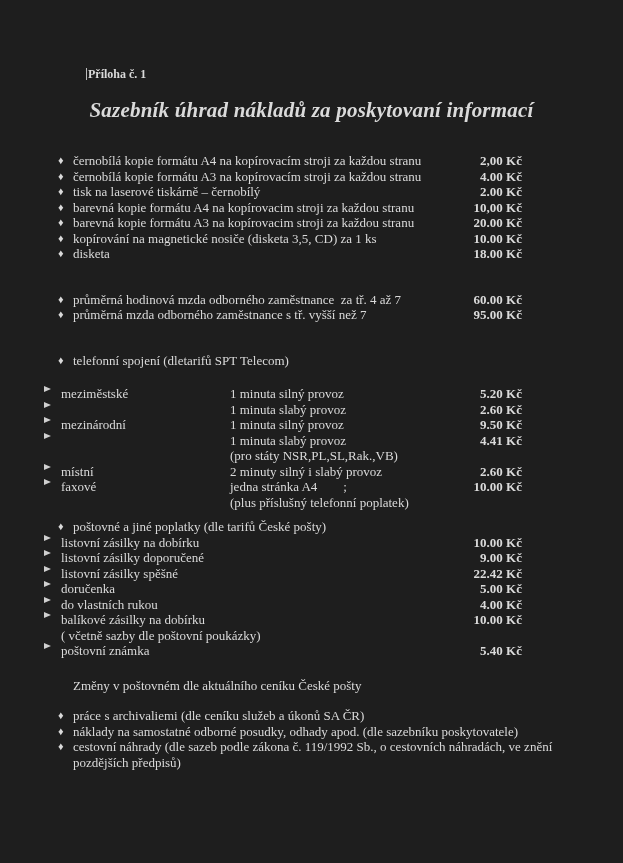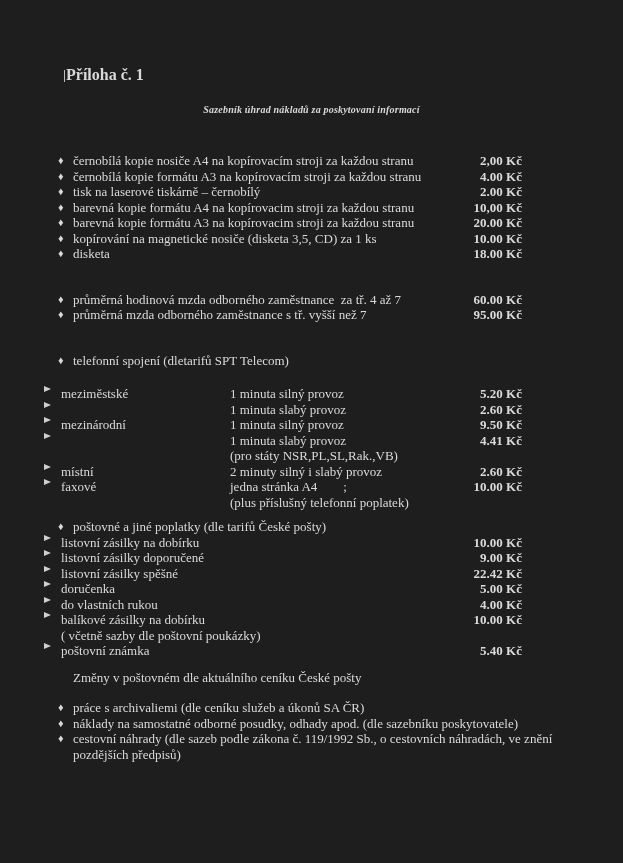--- a/index.html
+++ b/index.html
@@ -8,37 +8,37 @@
     width:623px;height:863px;
     background:#1e1e1e;
     color:#dadada;
     font-family:"Liberation Serif","DejaVu Serif",serif;
     font-size:13px;
     overflow:hidden;
   }
   #doc-heading{
     margin:0;
     padding-top:67px;
-    padding-left:64px;
-    font-size:16px;
+    padding-left:86px;
+    font-size:12px;
     font-weight:bold;
     line-height:15.5px;
     white-space:pre;
   }
   .caret{
     display:inline-block;
     width:1px;height:12px;
     background:#bdbdbd;
     margin-right:1px;
     vertical-align:-2px;
   }
   #doc-title{
     margin:19px 0 0 0;
     text-align:center;
-    font-size:10px;
+    font-size:21px;
     font-weight:bold;
     font-style:italic;
     line-height:16.5px;
     letter-spacing:.2px;
   }
   #lines{position:relative;}
   .line{
     position:relative;
     height:15.5px;
     line-height:15.5px;
@@ -58,21 +58,21 @@
   .mid{left:230px;}
   .price{right:101px;text-align:right;font-weight:bold;}
 </style>
 </head>
 <body>
 
 <div id="page">
   <div id="doc-heading"><span class="caret"></span><span>Příloha č. 1</span></div>
   <div id="doc-title">Sazebník úhrad nákladů za poskytovaní informací</div>
   <div id="lines">
-      <div class="line" style="margin-top: 35px;"><span class="bullet-diamond">♦</span><span class="txt-a">černobílá kopie nosiče A4 na kopírovacím stroji za každou stranu</span><span class="price">2,00 Kč</span></div>
+      <div class="line" style="margin-top: 35px;"><span class="bullet-diamond">♦</span><span class="txt-a">černobílá kopie formátu A4 na kopírovacím stroji za každou stranu</span><span class="price">2,00 Kč</span></div>
       <div class="line"><span class="bullet-diamond">♦</span><span class="txt-a">černobílá kopie formátu A3 na kopírovacím stroji za každou stranu</span><span class="price">4.00 Kč</span></div>
       <div class="line"><span class="bullet-diamond">♦</span><span class="txt-a">tisk na laserové tiskárně – černobílý</span><span class="price">2.00 Kč</span></div>
       <div class="line"><span class="bullet-diamond">♦</span><span class="txt-a">barevná kopie formátu A4 na kopírovacim stroji za každou stranu</span><span class="price">10,00 Kč</span></div>
       <div class="line"><span class="bullet-diamond">♦</span><span class="txt-a">barevná kopie formátu A3 na kopírovacim stroji za každou stranu</span><span class="price">20.00 Kč</span></div>
       <div class="line"><span class="bullet-diamond">♦</span><span class="txt-a">kopírování na magnetické nosiče (disketa 3,5, CD) za 1 ks</span><span class="price">10.00 Kč</span></div>
       <div class="line"><span class="bullet-diamond">♦</span><span class="txt-a">disketa</span><span class="price">18.00 Kč</span></div>
       <div class="line" style="margin-top: 30px;"><span class="bullet-diamond">♦</span><span class="txt-a">průměrná hodinová mzda odborného zaměstnance  za tř. 4 až 7</span><span class="price">60.00 Kč</span></div>
       <div class="line"><span class="bullet-diamond">♦</span><span class="txt-a">průměrná mzda odborného zaměstnance s tř. vyšší než 7</span><span class="price">95.00 Kč</span></div>
       <div class="line" style="margin-top: 30px;"><span class="bullet-diamond">♦</span><span class="txt-a">telefonní spojení (dletarifů SPT Telecom)</span></div>
       <div class="line" style="margin-top: 18px;"><span class="bullet-arrow"></span><span class="txt-b">meziměstské</span><span class="mid">1 minuta silný provoz</span><span class="price">5.20 Kč</span></div>
@@ -85,19 +85,19 @@
       <div class="line"><span class="mid">(plus příslušný telefonní poplatek)</span></div>
       <div class="line" style="margin-top: 9px;"><span class="bullet-diamond">♦</span><span class="txt-a">poštovné a jiné poplatky (dle tarifů České pošty)</span></div>
       <div class="line" style="margin-top: 0;"><span class="bullet-arrow"></span><span class="txt-b">listovní zásilky na dobírku</span><span class="price">10.00 Kč</span></div>
       <div class="line"><span class="bullet-arrow"></span><span class="txt-b">listovní zásilky doporučené</span><span class="price">9.00 Kč</span></div>
       <div class="line"><span class="bullet-arrow"></span><span class="txt-b">listovní zásilky spěšné</span><span class="price">22.42 Kč</span></div>
       <div class="line"><span class="bullet-arrow"></span><span class="txt-b">doručenka</span><span class="price">5.00 Kč</span></div>
       <div class="line"><span class="bullet-arrow"></span><span class="txt-b">do vlastních rukou</span><span class="price">4.00 Kč</span></div>
       <div class="line"><span class="bullet-arrow"></span><span class="txt-b">balíkové zásilky na dobírku</span><span class="price">10.00 Kč</span></div>
       <div class="line"><span class="txt-b">( včetně sazby dle poštovní poukázky)</span></div>
       <div class="line"><span class="bullet-arrow"></span><span class="txt-b">poštovní známka</span><span class="price">5.40 Kč</span></div>
-      <div class="line" style="margin-top: 11px;"><span class="txt-a">Změny v poštovném dle aktuálního ceníku České pošty</span></div>
+      <div class="line" style="margin-top: 19px;"><span class="txt-a">Změny v poštovném dle aktuálního ceníku České pošty</span></div>
       <div class="line" style="margin-top: 15px;"><span class="bullet-diamond">♦</span><span class="txt-a">práce s archivaliemi (dle ceníku služeb a úkonů SA ČR)</span></div>
       <div class="line"><span class="bullet-diamond">♦</span><span class="txt-a">náklady na samostatné odborné posudky, odhady apod. (dle sazebníku poskytovatele)</span></div>
       <div class="line"><span class="bullet-diamond">♦</span><span class="txt-a">cestovní náhrady (dle sazeb podle zákona č. 119/1992 Sb., o cestovních náhradách, ve znění</span></div>
       <div class="line"><span class="txt-a">pozdějších předpisů)</span></div>
     </div>
 </div>
 
 </body></html>

